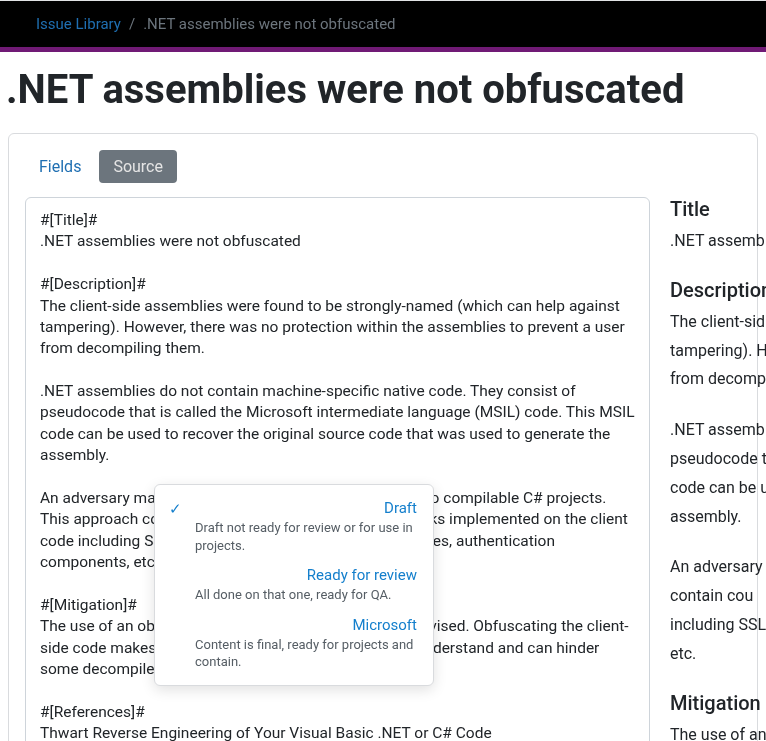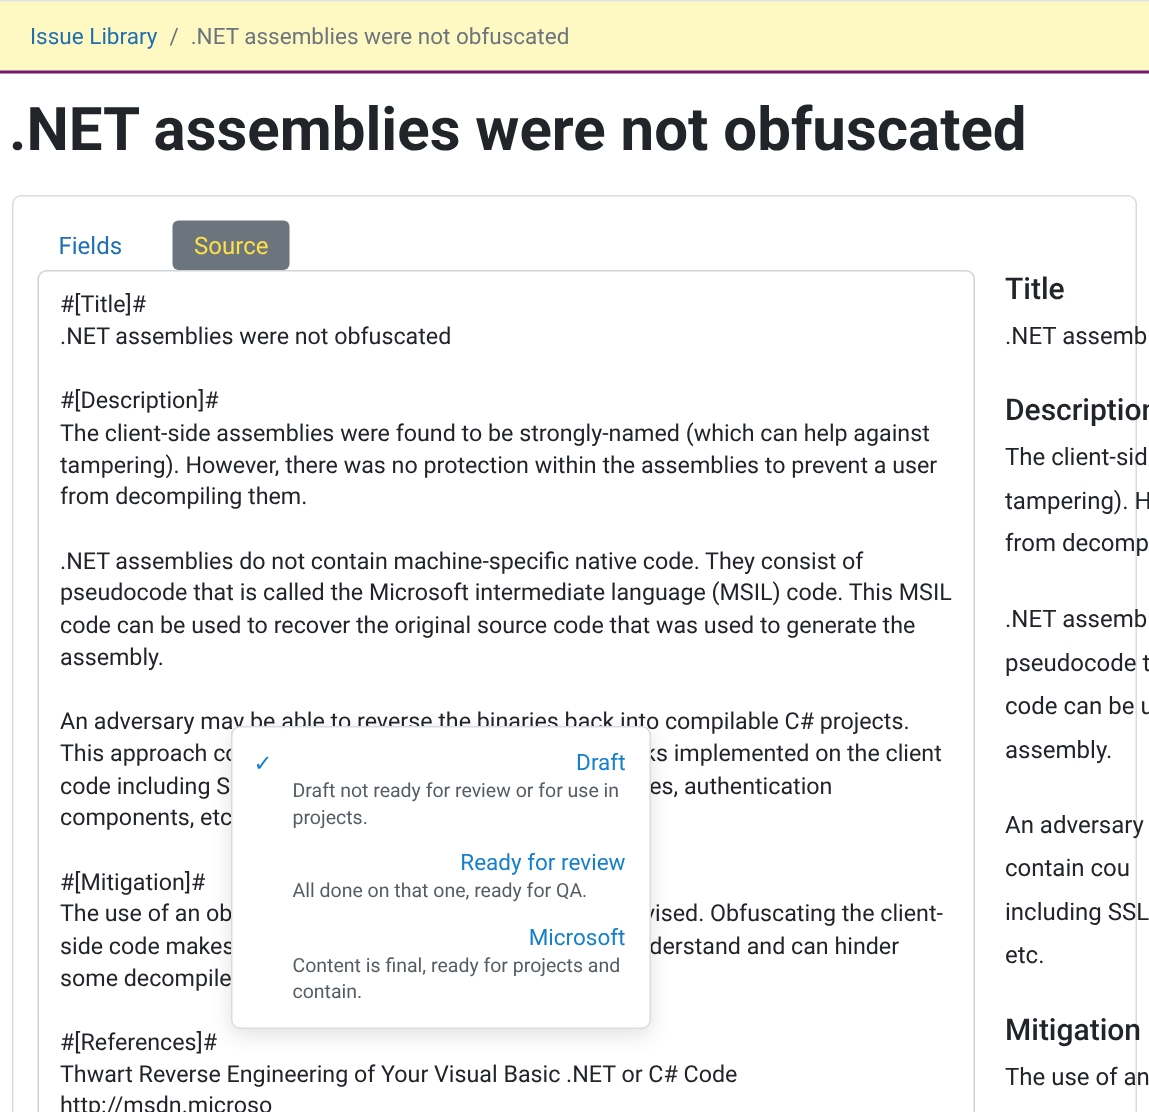--- a/index.html
+++ b/index.html
@@ -3,24 +3,24 @@
   <meta charset="utf-8">
   <style>
     * { box-sizing: border-box; margin: 0; padding: 0; }
     body {
       font-family: -apple-system, BlinkMacSystemFont, "Segoe UI", Roboto, "Helvetica Neue", Arial, sans-serif;
       font-size: 16px;
       color: #212529;
       background: #fff;
     }
     .breadcrumb-bar {
-      background: #fef9c3;
-      padding: 14px 20px;
+      background: #000000;
+      padding: 14px 36px;
       border-top: 1px solid #e1e3e5;
-      border-bottom: 2px solid #701a75;
+      border-bottom: 5px solid #701a75;
     }
     .breadcrumb {
       display: flex;
       align-items: center;
       gap: 8px;
       font-size: 15px;
     }
     .breadcrumb a { color: #1f6fb2; text-decoration: none; }
     .breadcrumb .sep { color: #6c757d; }
     .breadcrumb .current { color: #6c757d; }
@@ -31,30 +31,31 @@
     }
     .panel {
       margin: 0 8px;
       border: 1px solid #d9dbde;
       border-radius: 6px 6px 0 0;
       padding: 16px;
       background: #fff;
     }
     .tabs {
       display: flex;
-      gap: 20px;
+      gap: 4px;
+      margin-bottom: 14px;
     }
     .tab {
       padding: 7px 14px;
       border-radius: 4px;
       font-size: 16px;
       cursor: pointer;
     }
     .tab.inactive { color: #1f6fb2; }
-    .tab.active { background: #6c757d; color: #fde047; }
+    .tab.active { background: #6c757d; color: #e5e5e5; }
     .content-row {
       display: flex;
       gap: 20px;
     }
     .source-box {
       flex: 0 0 625px;
       border: 1px solid #ced4da;
       border-radius: 6px;
       padding: 12px 14px;
       font-size: 15.5px;

